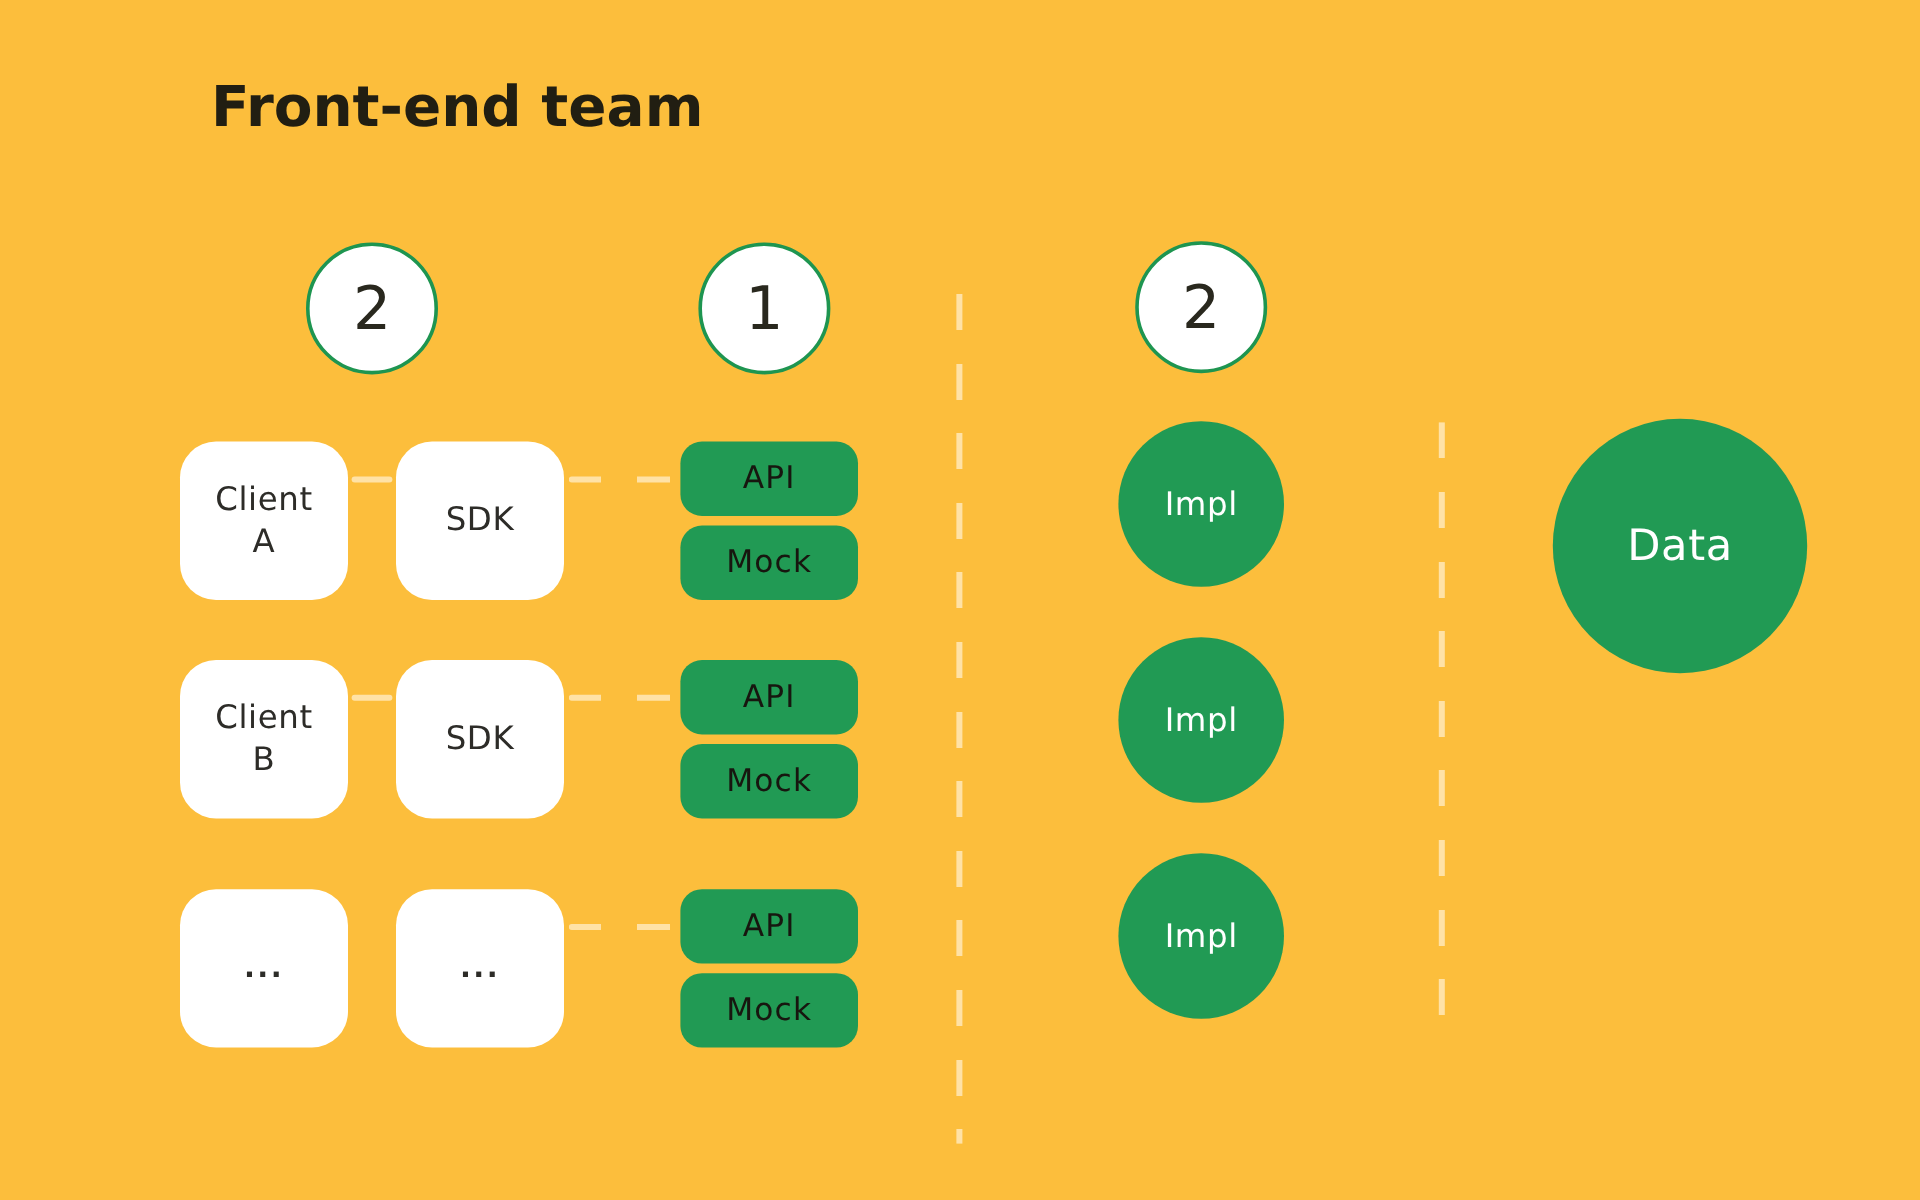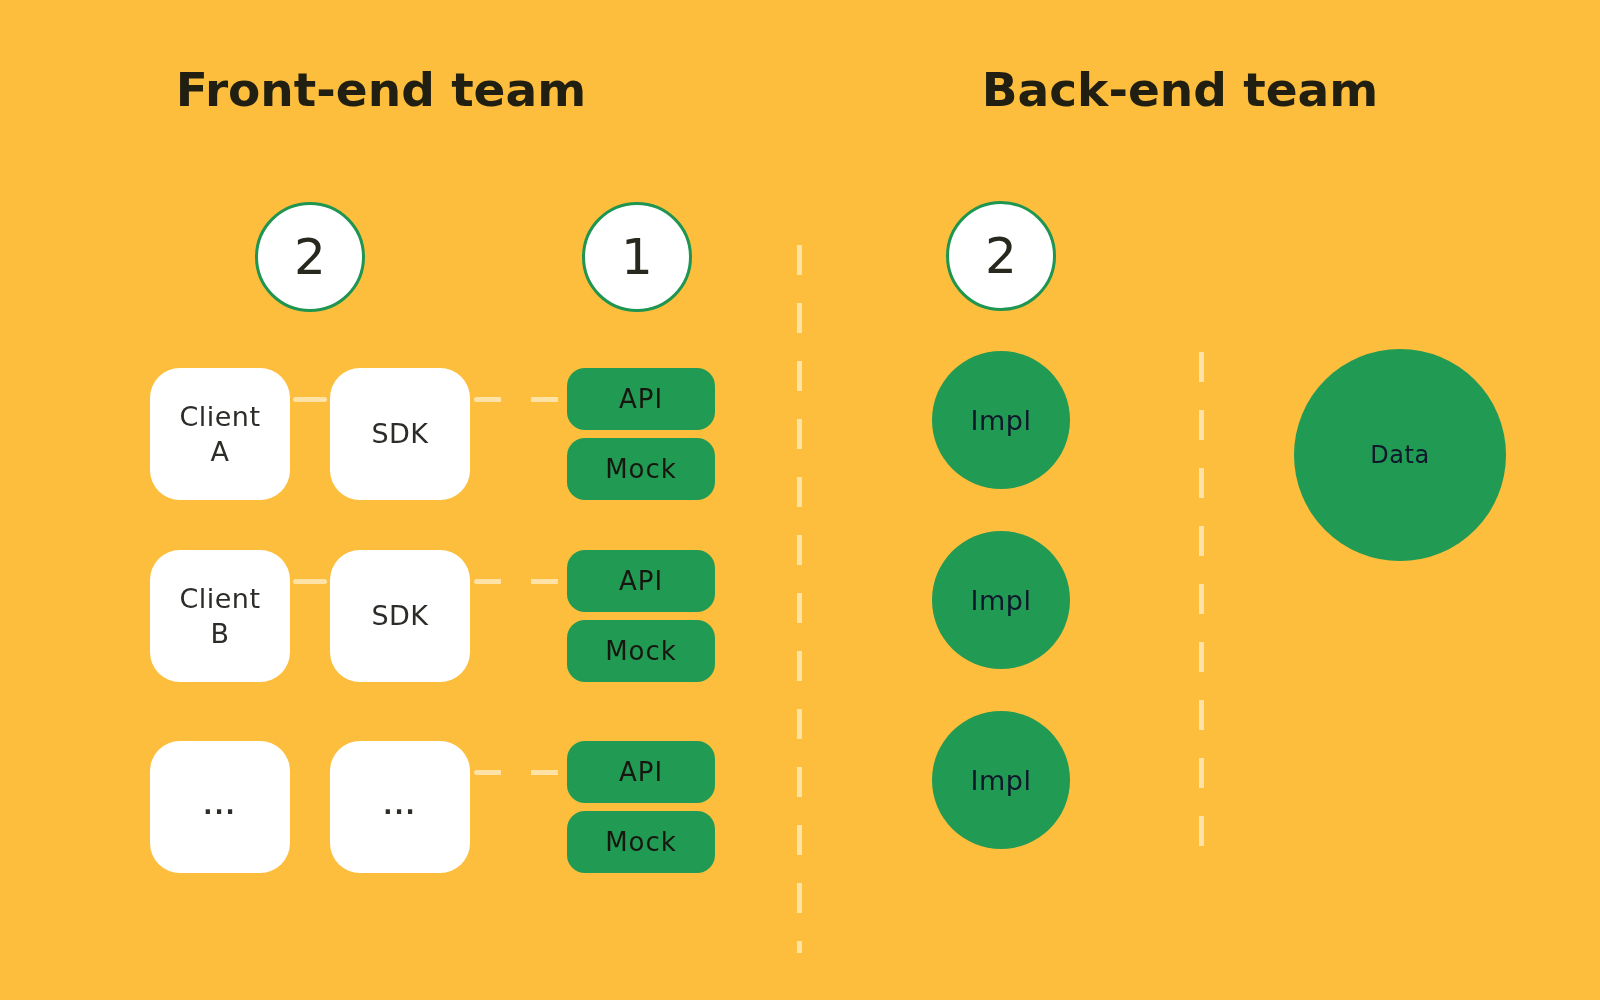--- a/index.html
+++ b/index.html
@@ -33,41 +33,40 @@
   }
   .wbox.dots{font-weight:bold;font-size:24px;letter-spacing:2px;}
   .pill{
     position:absolute;width:148px;height:62px;background:var(--green);border-radius:18px;
     display:flex;align-items:center;justify-content:center;
     font-size:26px;color:#17160f;letter-spacing:1px;
   }
   .gcircle{
     position:absolute;border-radius:50%;background:var(--green);
     display:flex;align-items:center;justify-content:center;
-    color:#0f172a;font-size:27px;letter-spacing:.5px;
+    color:#ffffff;font-size:27px;letter-spacing:.5px;
   }
   .gcircle.impl{width:138px;height:138px;}
-  .gcircle.big{width:212px;height:212px;font-size:24px;}
+  .gcircle.big{width:212px;height:212px;font-size:36px;}
   .hdash{
     position:absolute;height:5px;border-radius:3px;
     background:repeating-linear-gradient(90deg,var(--dash) 0 27px,transparent 27px 57px);
   }
   .hdash.single{background:var(--dash);}
   .vdash{
     position:absolute;width:5px;
     background:repeating-linear-gradient(180deg,var(--dash) 0 30px,transparent 30px 58px);
   }
 </style>
 </head>
 <body>
 
 <div class="canvas">
 
   <div class="title" style="left:175px;">Front-end team</div>
-  <div class="title" style="left:974px;">Back-end team</div>
 
   <div class="num-circle" style="left:255px;top:202px;">2</div>
   <div class="num-circle" style="left:582px;top:202px;">1</div>
   <div class="num-circle" style="left:946px;top:201px;">2</div>
 
   <div class="wbox" style="left:150px;top:368px;">Client
 A</div>
   <div class="wbox" style="left:330px;top:368px;">SDK</div>
   <div class="hdash single" style="left:293px;top:397px;width:34px;"></div>
   <div class="hdash" style="left:474px;top:397px;width:93px;"></div>

